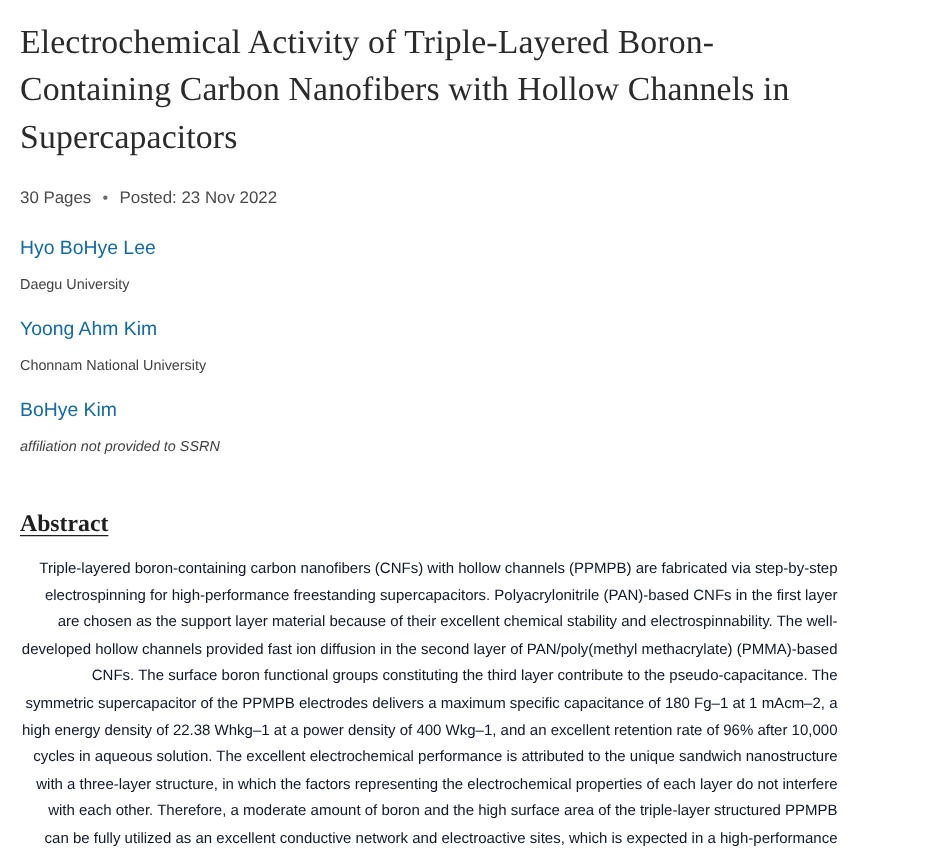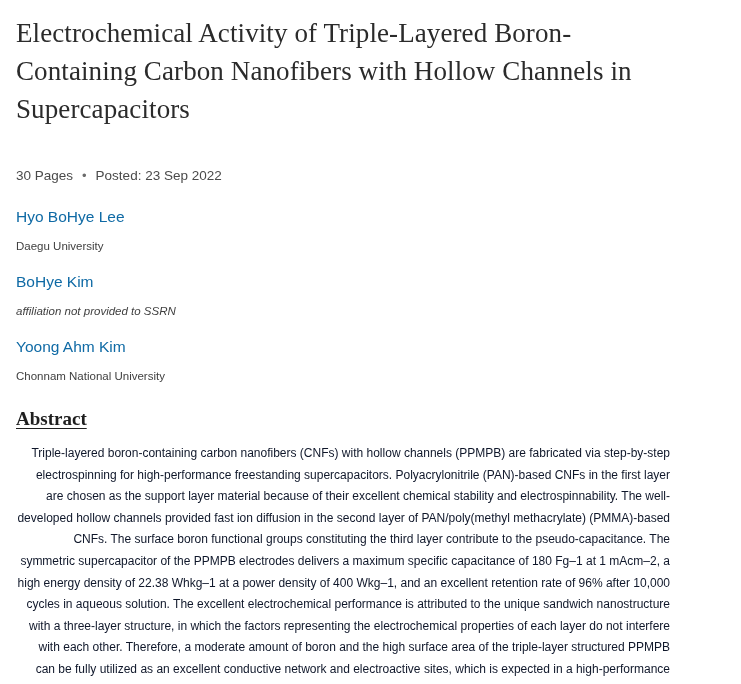--- a/index.html
+++ b/index.html
@@ -22,21 +22,21 @@
   .paper-title {
     font-family: "Liberation Serif", serif;
     font-size: 27px;
     line-height: 38px;
     color: #2b2b2b;
     font-weight: normal;
     margin: 0 0 0 0;
     letter-spacing: 0.1px;
   }
   .meta-line {
-    margin-top: 40px;
+    margin-top: 22px;
     font-size: 13.5px;
     color: #4a4a4a;
     display: flex;
     align-items: center;
     gap: 9px;
   }
   .meta-dot {
     color: #6b6b6b;
     font-size: 13px;
     line-height: 1;
@@ -57,21 +57,21 @@
   .author-affil {
     font-size: 11.5px;
     color: #414141;
     margin-top: 12px;
     line-height: 15px;
   }
   .author-affil.italic {
     font-style: italic;
   }
   .abstract-heading {
-    margin-top: 6px;
+    margin-top: 25px;
     font-family: "Liberation Serif", serif;
     font-size: 19px;
     font-weight: bold;
     color: #1f1f1f;
     text-decoration: underline;
     text-underline-offset: 3px;
     display: inline-block;
   }
   .abstract-body {
     margin-top: 13px;
@@ -85,38 +85,38 @@
 </head>
 <body>
 
 <div class="page">
 
   <h1 class="paper-title">Electrochemical Activity of Triple-Layered Boron-Containing Carbon Nanofibers with Hollow Channels in Supercapacitors</h1>
 
   <div class="meta-line">
     <span>30 Pages</span>
     <span class="meta-dot">•</span>
-    <span>Posted: 23 Sep 2022</span>
+    <span>Posted: 23 Nov 2022</span>
   </div>
 
   <div class="authors">
 
     <div class="author-block">
       <a class="author-name" href="#">Hyo BoHye Lee</a>
       <div class="author-affil">Daegu University</div>
     </div>
 
     <div class="author-block">
-      <a class="author-name" href="#">BoHye Kim</a>
-      <div class="author-affil italic">affiliation not provided to SSRN</div>
+      <a class="author-name" href="#">Yoong Ahm Kim</a>
+      <div class="author-affil">Chonnam National University</div>
     </div>
 
     <div class="author-block">
-      <a class="author-name" href="#">Yoong Ahm Kim</a>
-      <div class="author-affil">Chonnam National University</div>
+      <a class="author-name" href="#">BoHye Kim</a>
+      <div class="author-affil italic">affiliation not provided to SSRN</div>
     </div>
 
   </div>
 
   <div class="abstract-heading">Abstract</div>
 
   <div class="abstract-body">Triple-layered boron-containing carbon nanofibers (CNFs) with hollow channels (PPMPB) are fabricated via step-by-step electrospinning for high-performance freestanding supercapacitors. Polyacrylonitrile (PAN)-based CNFs in the first layer are chosen as the support layer material because of their excellent chemical stability and electrospinnability. The well-developed hollow channels provided fast ion diffusion in the second layer of PAN/poly(methyl methacrylate) (PMMA)-based CNFs. The surface boron functional groups constituting the third layer contribute to the pseudo-capacitance. The symmetric supercapacitor of the PPMPB electrodes delivers a maximum specific capacitance of 180 Fg–1 at 1 mAcm–2, a high energy density of 22.38 Whkg–1 at a power density of 400 Wkg–1, and an excellent retention rate of 96% after 10,000 cycles in aqueous solution. The excellent electrochemical performance is attributed to the unique sandwich nanostructure with a three-layer structure, in which the factors representing the electrochemical properties of each layer do not interfere with each other. Therefore, a moderate amount of boron and the high surface area of the triple-layer structured PPMPB can be fully utilized as an excellent conductive network and electroactive sites, which is expected in a high-performance supercapacitor electrode.</div>
 
 </div>
 

